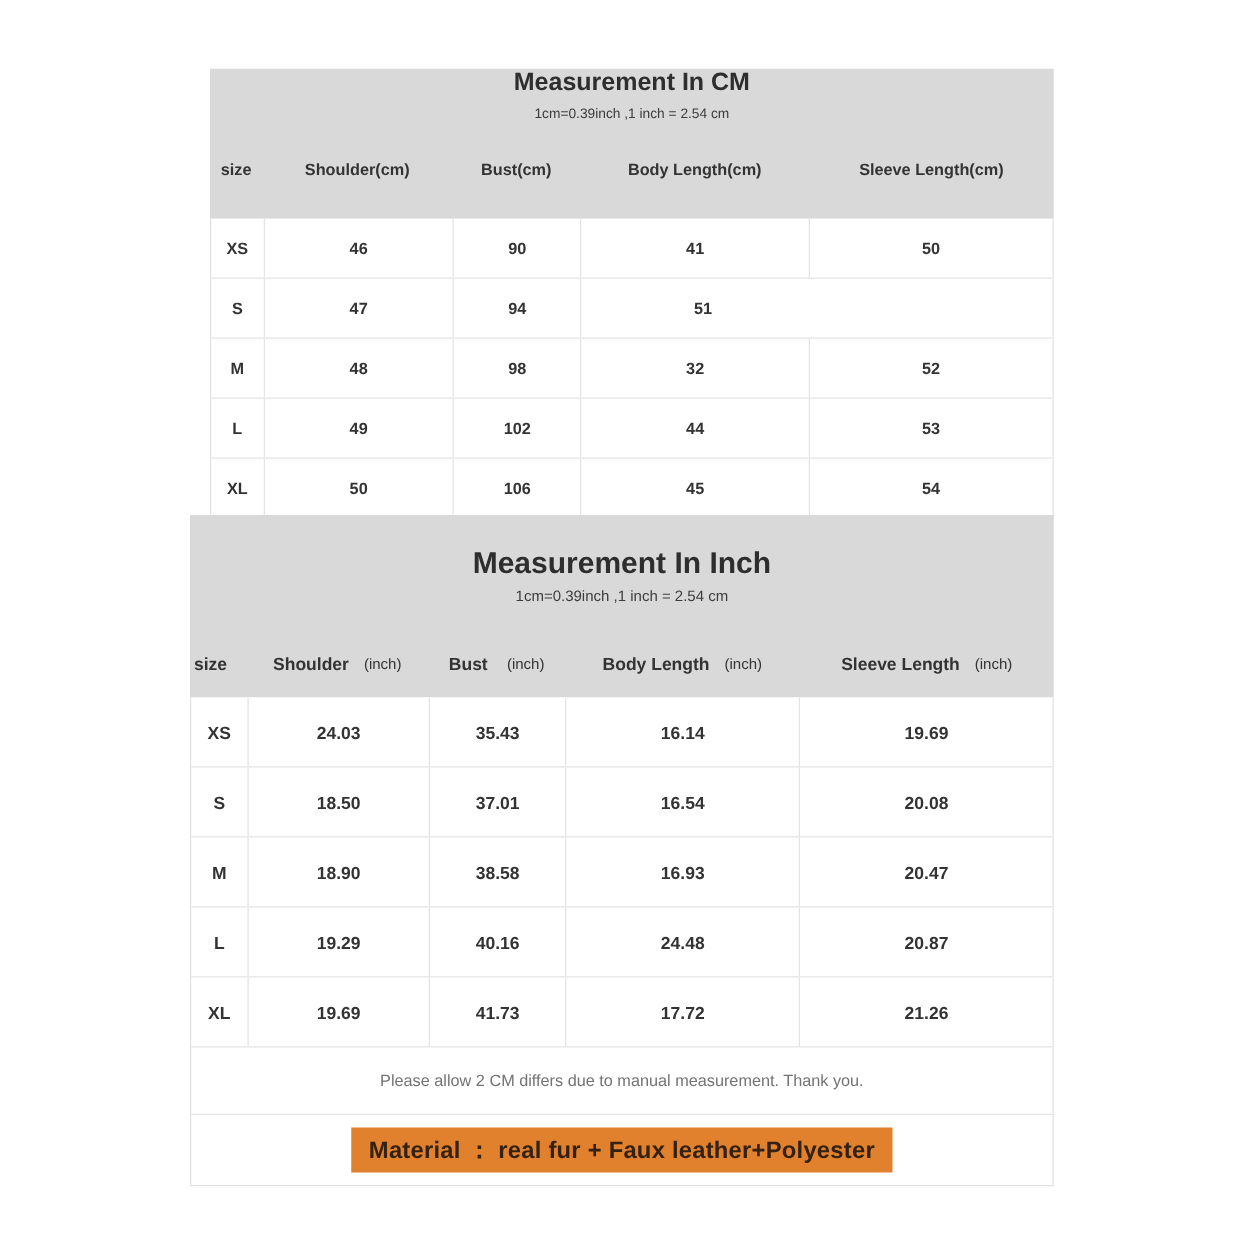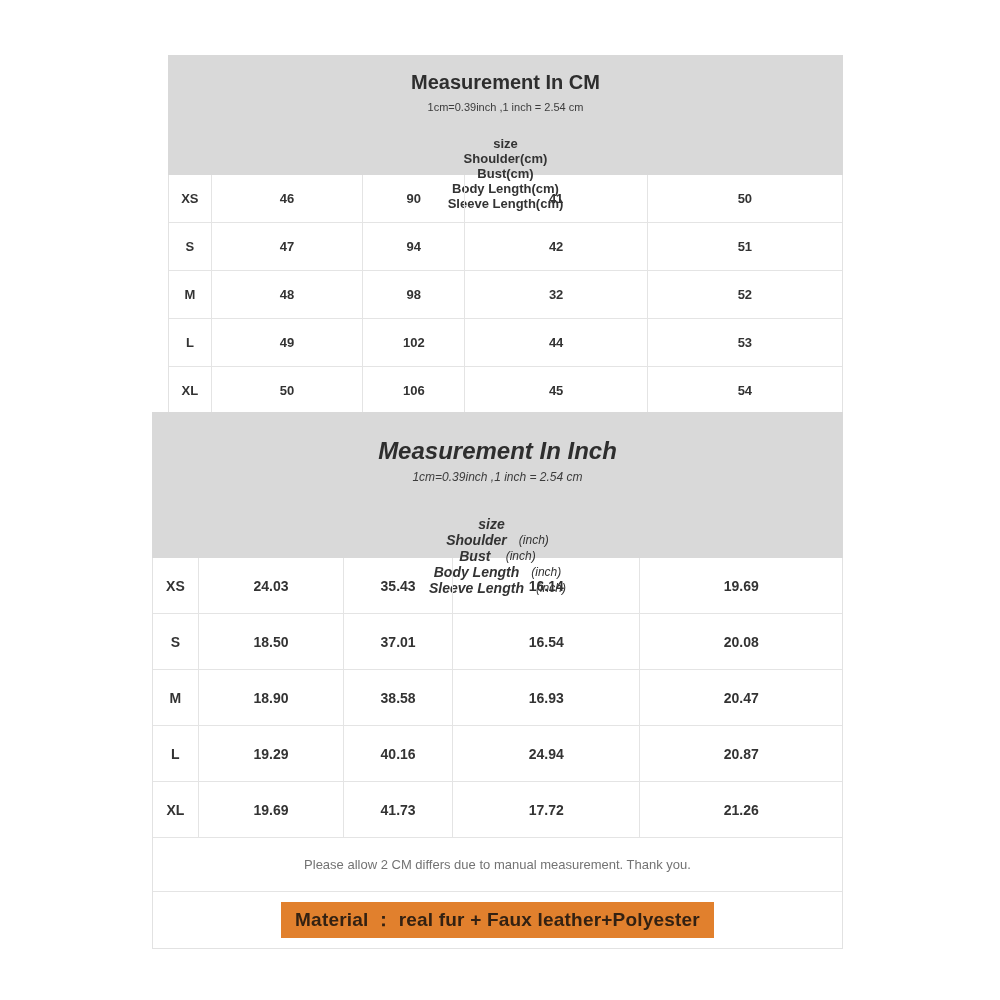--- a/index.html
+++ b/index.html
@@ -5,31 +5,31 @@
   html,body{margin:0;padding:0;}
   body{
     width:1000px;height:1000px;background:#ffffff;
     font-family:"Liberation Sans", sans-serif;color:#333333;position:relative;
   }
   .tbl{position:absolute;box-sizing:border-box;}
   #cm-table{left:168px;top:55px;width:675px;}
   #inch-table{left:152px;top:412px;width:691px;}
 
   .thead{background:#d9d9d9;box-sizing:border-box;text-align:center;}
-  #cm-table .thead{height:120px;padding-top:16px;}
-  #inch-table .thead{height:146px;padding-top:26px;font-style:italic;}
+  #cm-table .thead{height:120px;}
+  #inch-table .thead{height:146px;padding-top:26px;}
 
   .title{font-weight:700;color:#2e2e2e;}
   #cm-table .title{font-size:20px;line-height:22px;}
   #inch-table .title{font-size:24px;line-height:26px;}
   .subtitle{color:#3c3c3c;}
   #cm-table .subtitle{font-size:11px;line-height:13px;margin-top:8px;}
   #inch-table .subtitle{font-size:12px;line-height:14px;margin-top:6px;}
 
-  .cols{display:flex;align-items:center;flex-direction:column;}
+  .cols{display:flex;align-items:center;}
   #cm-table .cols{margin-top:22px;height:30px;}
   #inch-table .cols{margin-top:32px;height:30px;}
   .colh{display:flex;align-items:center;justify-content:center;font-weight:700;box-sizing:border-box;}
   #cm-table .colh{font-size:13px;}
   #inch-table .colh{font-size:14px;}
   #cm-table .u{font-weight:700;font-size:13px;text-align:center;}
   #inch-table .u{font-weight:400;font-size:12px;white-space:pre;margin-left:12px;}
 
   .tbody{border:1px solid #e2e2e2;border-top:none;background:#ffffff;}
   .trow{display:flex;}
@@ -91,21 +91,20 @@
         <div class="cell c0">XS</div>
         <div class="cell c1">46</div>
         <div class="cell c2">90</div>
         <div class="cell c3">41</div>
         <div class="cell c4">50</div>
       </div>
       <div class="trow">
         <div class="cell c0">S</div>
         <div class="cell c1">47</div>
         <div class="cell c2">94</div>
-        <div class="cell c3">42</div>
         <div class="cell c4">51</div>
       </div>
       <div class="trow">
         <div class="cell c0">M</div>
         <div class="cell c1">48</div>
         <div class="cell c2">98</div>
         <div class="cell c3">32</div>
         <div class="cell c4">52</div>
       </div>
       <div class="trow">
@@ -171,21 +170,21 @@
         <div class="cell c0">M</div>
         <div class="cell c1">18.90</div>
         <div class="cell c2">38.58</div>
         <div class="cell c3">16.93</div>
         <div class="cell c4">20.47</div>
       </div>
       <div class="trow">
         <div class="cell c0">L</div>
         <div class="cell c1">19.29</div>
         <div class="cell c2">40.16</div>
-        <div class="cell c3">24.94</div>
+        <div class="cell c3">24.48</div>
         <div class="cell c4">20.87</div>
       </div>
       <div class="trow">
         <div class="cell c0">XL</div>
         <div class="cell c1">19.69</div>
         <div class="cell c2">41.73</div>
         <div class="cell c3">17.72</div>
         <div class="cell c4">21.26</div>
       </div>
       <div class="full-row note-row">

